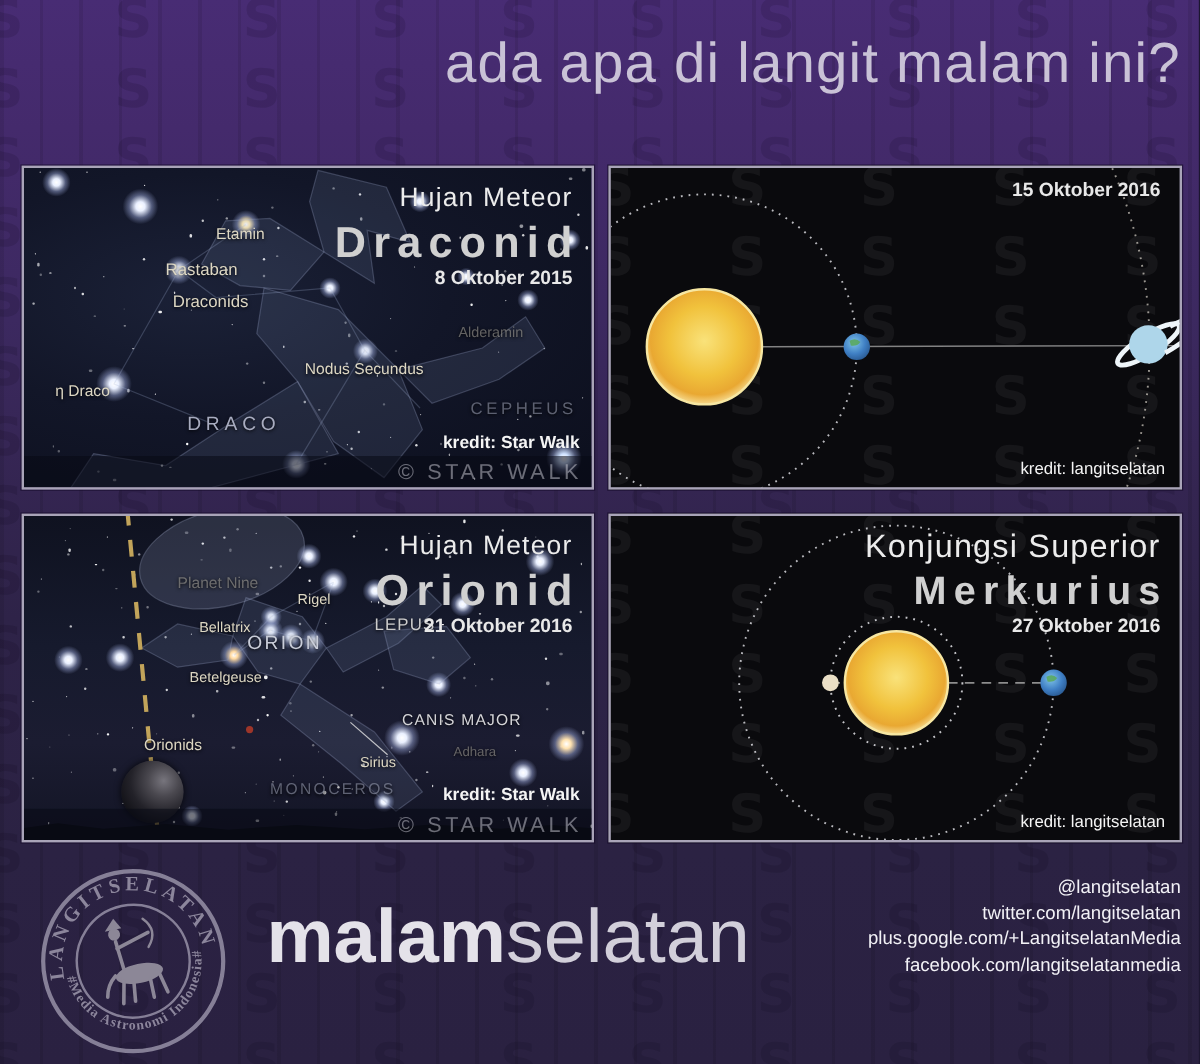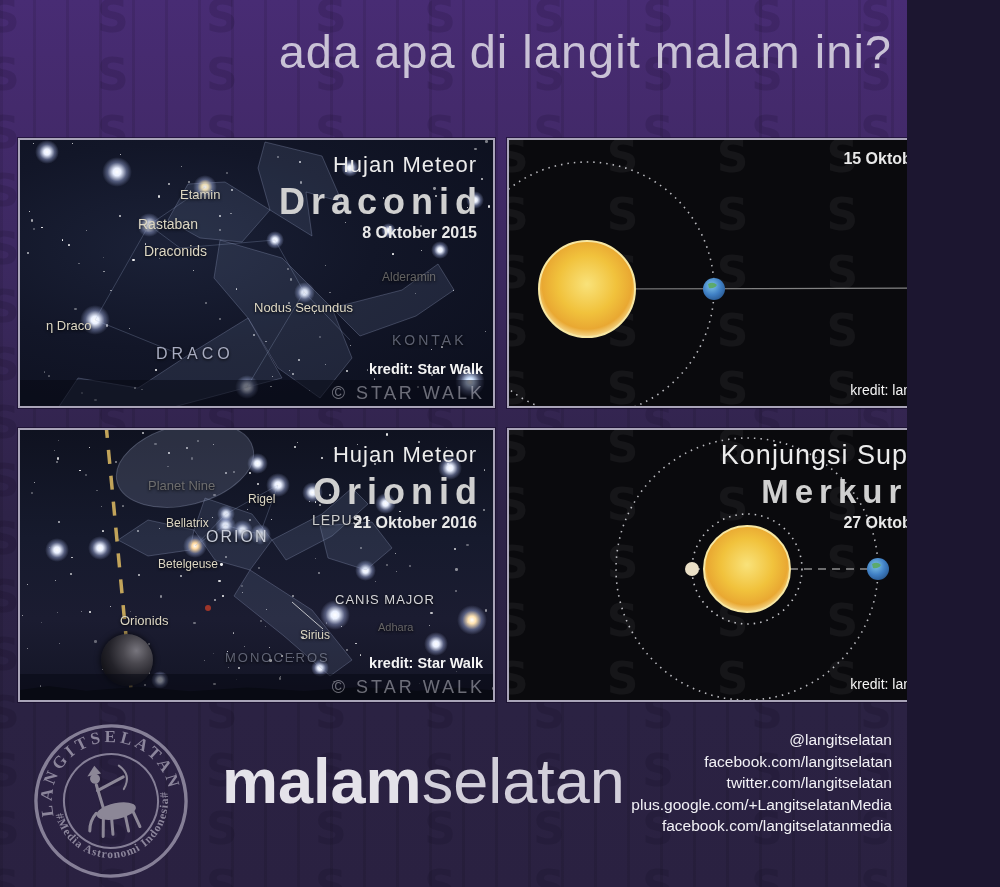--- a/index.html
+++ b/index.html
@@ -1,16 +1,16 @@
 <!DOCTYPE html>
 <html><head>
 <meta charset="utf-8">
 <style>
   html,body{margin:0;padding:0;background:#1c1630;}
-  #poster{position:relative;width:907px;height:887px;overflow:hidden;
+  #poster{position:relative;width:999px;height:887px;overflow:hidden;
     font-family:"Liberation Sans",sans-serif;
     background:linear-gradient(180deg,#482c74 0%,#442a6c 12%,#3c2960 30%,#342551 46%,#2e2348 58%,#2b2243 80%,#2a2141 100%);}
   #poster::before{content:"";position:absolute;inset:0;pointer-events:none;z-index:3;
     background:repeating-linear-gradient(90deg,rgba(0,0,0,.09) 0 3px,rgba(0,0,0,0) 3px 33px);}
   .s-overlay{position:absolute;inset:-12px;overflow:hidden;pointer-events:none;
     font:700 44px/58px "DejaVu Sans",sans-serif;letter-spacing:27px;word-break:break-all;text-align:justify;}
   .s-dark{color:rgba(5,0,20,.12);z-index:1;}
   .s-light{color:rgba(255,255,255,.05);z-index:0;}
 
   
@@ -90,21 +90,21 @@
         <path d="M284,152 L330,200 M129,85 L75,180 L154,212"></path>
       </g>
     </svg>
     <span class="slabel" style="left:160px;top:47px">Etamin</span>
     <span class="slabel" style="left:118px;top:76px;font-size:14px">Rastaban</span>
     <span class="slabel" style="left:124px;top:103px;font-size:14px">Draconids</span>
     <span class="slabel" style="left:234px;top:160px">Nodus Secundus</span>
     <span class="slabel" style="left:26px;top:178px">η Draco</span>
     <span class="slabel con" style="left:136px;top:205px">DRACO</span>
     <span class="slabel dim" style="left:362px;top:130px;font-size:12px">Alderamin</span>
-    <span class="slabel con2" style="left:372px;top:192px">KONTAK</span>
+    <span class="slabel con2" style="left:372px;top:192px">CEPHEUS</span>
     <div class="ptitle">
       <div class="pt-reg">Hujan Meteor</div>
       <div class="pt-bold">Draconid</div>
       <div class="pt-date">8 Oktober 2015</div>
     </div>
     <div class="sw-bar"></div>
     <div class="credit" style="right:10px;bottom:29px">kredit: Star Walk</div>
     <div class="sw-mark">© STAR WALK</div>
   <i style="left:113.9px;top:246.6px;width:2.0px;height:2.0px;opacity:0.95"></i>
       <i style="left:23.5px;top:231.1px;width:1.5px;height:1.5px;opacity:0.34"></i>
@@ -490,18 +490,17 @@
       <path d="M72,86 L70,62"></path>
       <path d="M70,68 L98,60"></path>
       <path d="M96,48 Q107,60 96,72" stroke-width="2"></path>
       <circle cx="70" cy="56" r="5" fill="#95909f" stroke="none"></circle>
       <path d="M63,52 L77,52 L72,43 Z" fill="#95909f" stroke="none"></path>
     </g>
   </svg>
   <div class="wordmark"><span class="wm-b">malam</span><span class="wm-l">selatan</span></div>
   <div class="contact">
     <div class="c-line">@langitselatan</div>
-    <div class="c-line">facebook.com/langitselatan</div>
     <div class="c-line">twitter.com/langitselatan</div>
     <div class="c-line">plus.google.com/+LangitselatanMedia</div>
     <div class="c-line">facebook.com/langitselatanmedia</div>
   </div>
 </div>
 
 </body></html>

